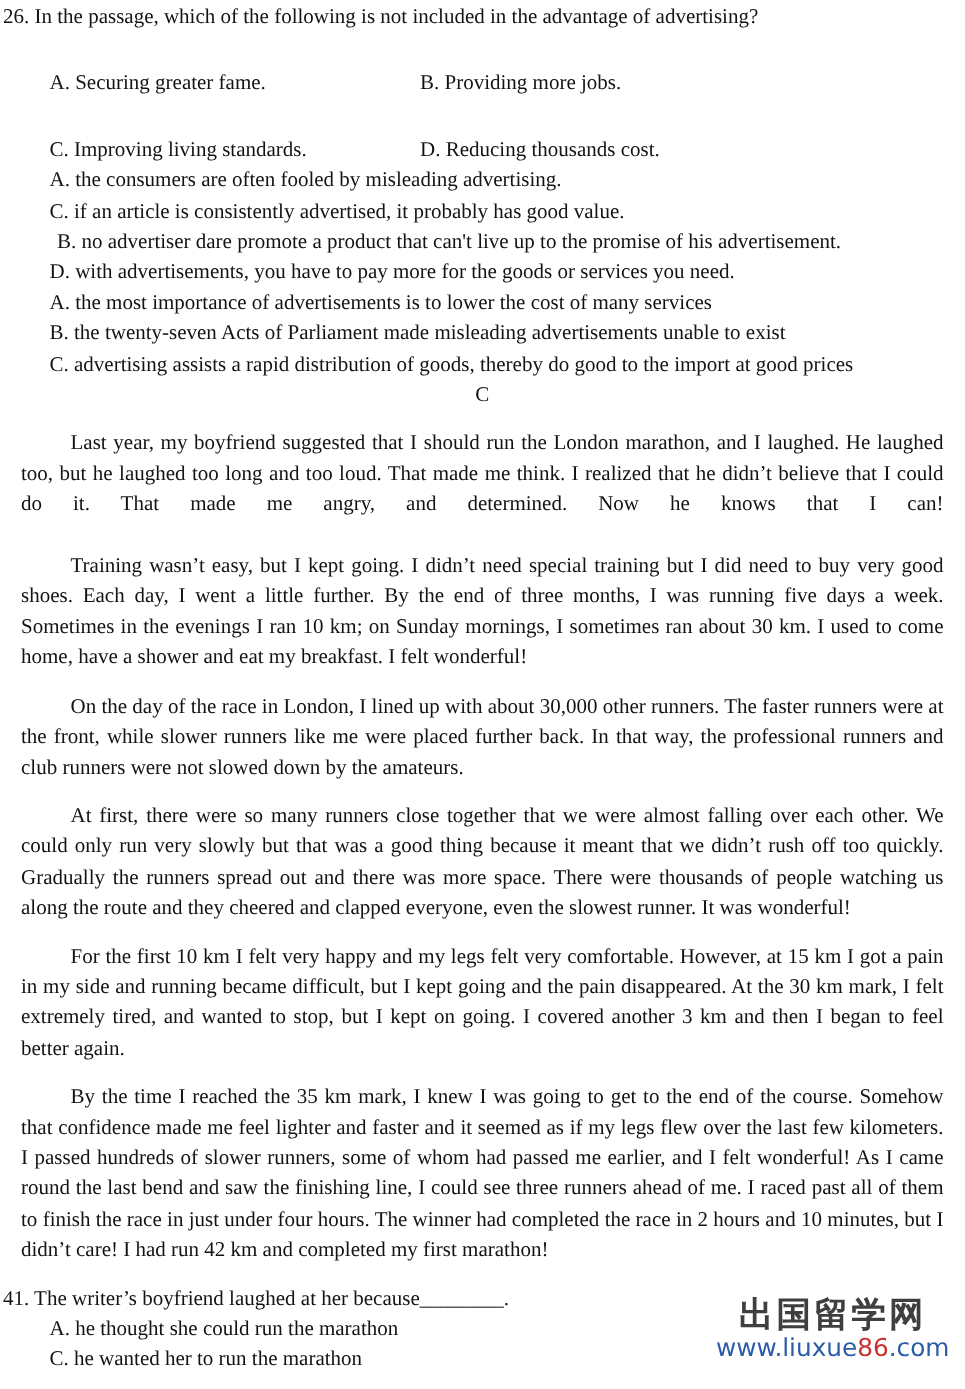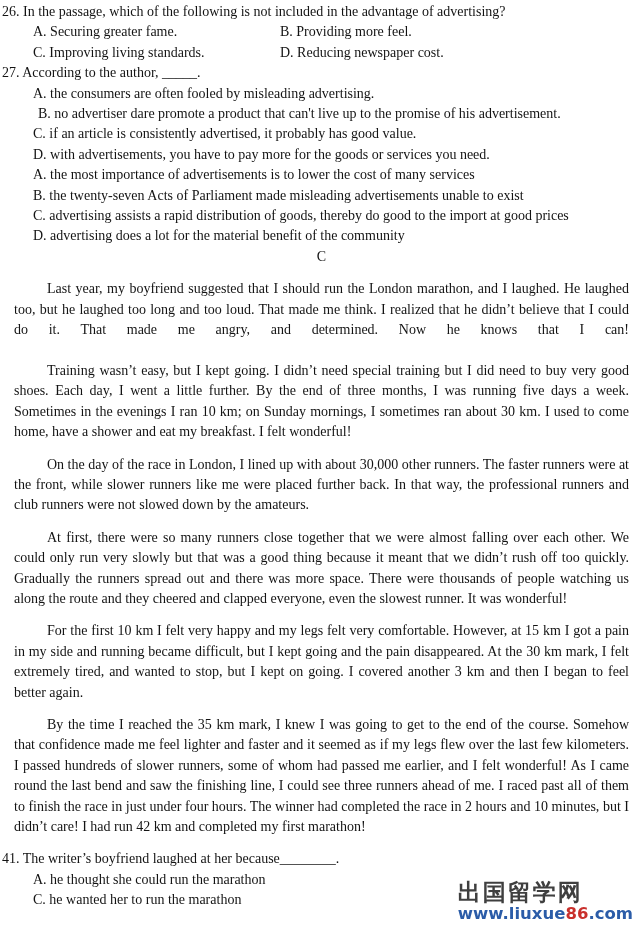--- a/index.html
+++ b/index.html
@@ -14,81 +14,79 @@
     line-height: 20.4px;
     color: #131313;
   }
   .page {
     padding: 2px 2px 0 2px;
     width: 639px;
   }
   .q-prompt { white-space: nowrap; }
   .opt { padding-left: 31px; white-space: nowrap; }
   .opt.indent-plus { padding-left: 36px; }
-  .opt-row { display: flex; padding-left: 31px; }
+  .opt-row { display: flex; padding-left: 31px; margin-top: 24px; }
   .opt-cell-a { width: 247px; flex: 0 0 247px; white-space: nowrap; }
   .opt-cell-b { white-space: nowrap; }
   .section-head { text-align: center; }
   p.para {
     margin: 12px;
     text-indent: 33px;
     text-align: justify;
   }
   p.para.gap-after { margin-bottom: 20.4px; }
   p.para.stretch-last { text-align-last: justify; }
   .watermark {
     position: absolute;
     right: 10px;
-    bottom: 4px;
-    text-align: left;
+    bottom: 19px;
+    text-align: center;
     font-family: "DejaVu Sans", sans-serif;
     line-height: 1.05;
     user-select: none;
   }
   .wm-site {
     font-size: 23px;
     font-weight: bold;
     letter-spacing: 2px;
   }
   .wm-url {
     font-size: 16.5px;
-    font-weight: bold;
+    font-weight: normal;
     margin-top: 1px;
   }
 </style>
 </head>
 <body>
 
 <div class="page">
 
   <div>
     <div class="q-prompt">26. In the passage, which of the following is not included in the advantage of advertising?</div>
     <div class="opt-row">
       <span class="opt-cell-a">A. Securing greater fame.</span>
-      <span class="opt-cell-b">B. Providing more feel.</span>
+      <span class="opt-cell-b">B. Providing more jobs.</span>
     </div>
     <div class="opt-row">
       <span class="opt-cell-a">C. Improving living standards.</span>
-      <span class="opt-cell-b">D. Reducing newspaper cost.</span>
+      <span class="opt-cell-b">D. Reducing thousands cost.</span>
     </div>
   </div>
 
   <div>
-    <div class="q-prompt">27. According to the author, _____.</div>
     <div class="opt">A. the consumers are often fooled by misleading advertising.</div>
+    <div class="opt">C. if an article is consistently advertised, it probably has good value.</div>
     <div class="opt indent-plus">B. no advertiser dare promote a product that can't live up to the promise of his advertisement.</div>
-    <div class="opt">C. if an article is consistently advertised, it probably has good value.</div>
     <div class="opt">D. with advertisements, you have to pay more for the goods or services you need.</div>
   </div>
 
   <div>
     <div class="opt">A. the most importance of advertisements is to lower the cost of many services</div>
     <div class="opt">B. the twenty-seven Acts of Parliament made misleading advertisements unable to exist</div>
     <div class="opt">C. advertising assists a rapid distribution of goods, thereby do good to the import at good prices</div>
-    <div class="opt">D. advertising does a lot for the material benefit of the community</div>
   </div>
 
   <div class="section-head">C</div>
 
   <div>
     <p class="para stretch-last gap-after">Last year, my boyfriend suggested that I should run the London marathon, and I laughed. He laughed too, but he laughed too long and too loud. That made me think. I realized that he didn’t believe that I could do it. That made me angry, and determined. Now he knows that I can!</p>
     <p class="para">Training wasn’t easy, but I kept going. I didn’t need special training but I did need to buy very good shoes. Each day, I went a little further. By the end of three months, I was running five days a week. Sometimes in the evenings I ran 10 km; on Sunday mornings, I sometimes ran about 30 km. I used to come home, have a shower and eat my breakfast. I felt wonderful!</p>
     <p class="para">On the day of the race in London, I lined up with about 30,000 other runners. The faster runners were at the front, while slower runners like me were placed further back. In that way, the professional runners and club runners were not slowed down by the amateurs.</p>
     <p class="para">At first, there were so many runners close together that we were almost falling over each other. We could only run very slowly but that was a good thing because it meant that we didn’t rush off too quickly. Gradually the runners spread out and there was more space. There were thousands of people watching us along the route and they cheered and clapped everyone, even the slowest runner. It was wonderful!</p>
     <p class="para">For the first 10 km I felt very happy and my legs felt very comfortable. However, at 15 km I got a pain in my side and running became difficult, but I kept going and the pain disappeared. At the 30 km mark, I felt extremely tired, and wanted to stop, but I kept on going. I covered another 3 km and then I began to feel better again.</p>

